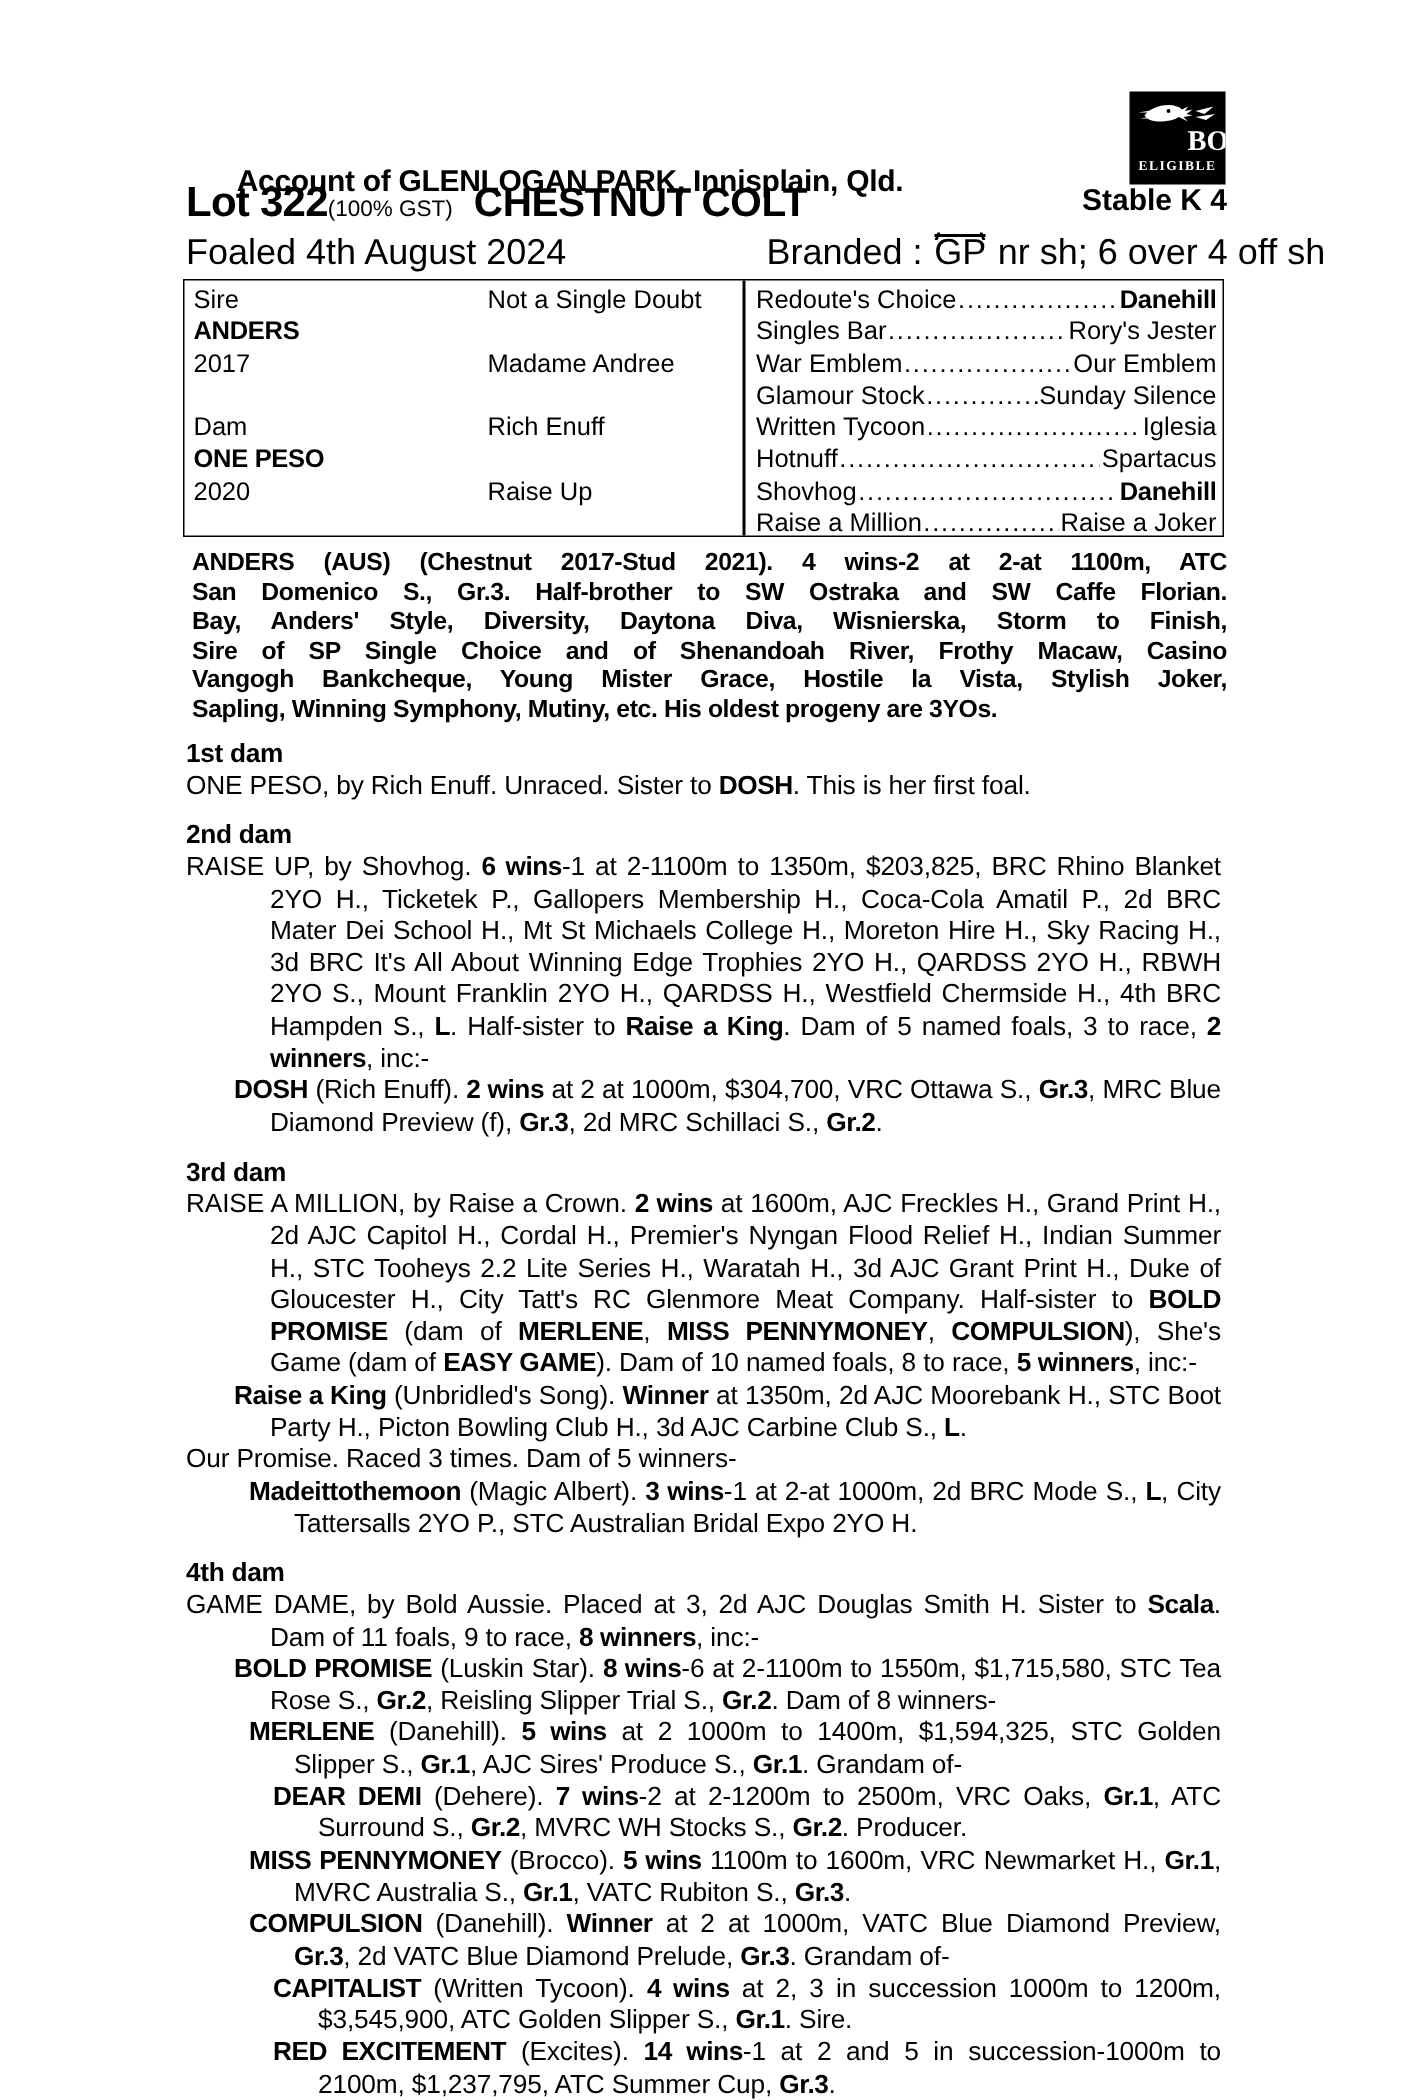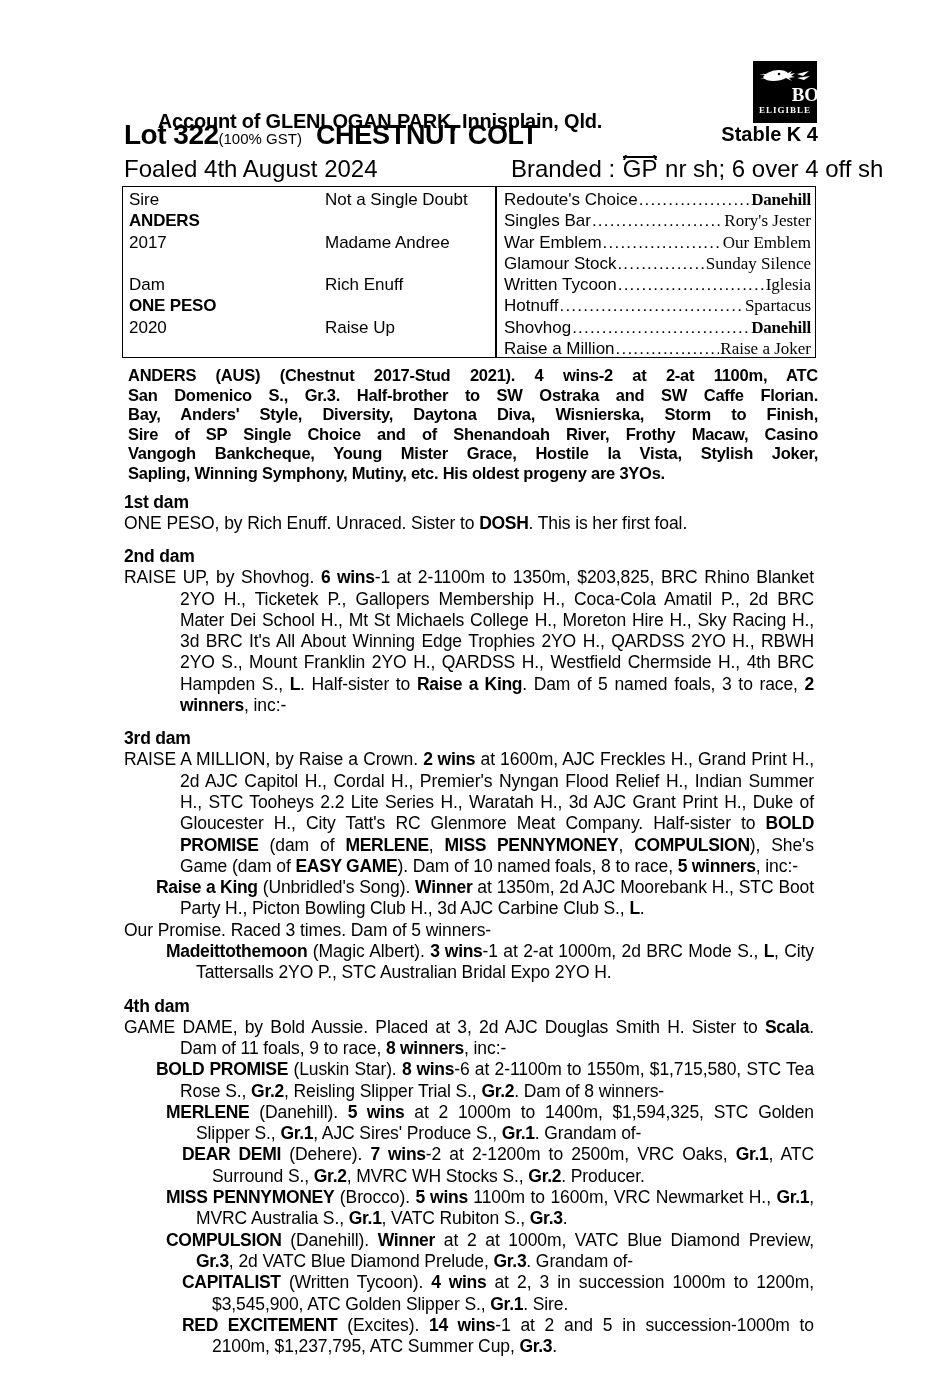--- a/index.html
+++ b/index.html
@@ -215,21 +215,21 @@
   }
   .ped-gp .nm { flex: 0 0 auto; }
   .ped-gp .dots {
     flex: 1 1 auto;
     overflow: hidden;
     white-space: nowrap;
     letter-spacing: 1.2px;
     font-size: 17px;
     margin: 0 1px;
   }
-  .ped-gp .gg { flex: 0 0 auto; font-family: Liberation Serif, serif; }
+  .ped-gp .gg { flex: 0 0 auto; }
   .ped-gp .gg.bold { font-weight: bold; letter-spacing: -0.2px; }
 
   
   .sire-blurb {
     position: absolute;
     left: 128px;
     top: 366px;
     width: 690px;
     font-size: 16.5px;
     font-weight: bold;
@@ -376,20 +376,21 @@
       <span class="j">Vangogh Bankcheque, Young Mister Grace, Hostile la Vista, Stylish Joker,</span>
       <span class="j last">Sapling, Winning Symphony, Mutiny, etc. His oldest progeny are 3YOs.</span>
     </div>
 
   <div class="sec" id="dam-sections" style="top:492px;">
       <div class="dam-head">1st dam</div>
       <div class="para i1 jl">ONE PESO, by Rich Enuff. Unraced. Sister to <b>DOSH</b>. This is her first foal.</div>
       <div class="gap"></div>
       <div class="dam-head">2nd dam</div>
       <div class="para hang1 jl">RAISE UP, by Shovhog. <b>6 wins</b>-1 at 2-1100m to 1350m, $203,825, BRC Rhino Blanket 2YO H., Ticketek P., Gallopers Membership H., Coca-Cola Amatil P., 2d BRC Mater Dei School H., Mt St Michaels College H., Moreton Hire H., Sky Racing H., 3d BRC It's All About Winning Edge Trophies 2YO H., QARDSS 2YO H., RBWH 2YO S., Mount Franklin 2YO H., QARDSS H., Westfield Chermside H., 4th BRC Hampden S., <b>L</b>. Half-sister to <b>Raise a King</b>. Dam of 5 named foals, 3 to race, <b>2 winners</b>, inc:-</div>
+      <div class="para hang2 jl"><b>DOSH</b> (Rich Enuff). <b>2 wins</b> at 2 at 1000m, $304,700, VRC Ottawa S., <b>Gr.3</b>, MRC Blue Diamond Preview (f), <b>Gr.3</b>, 2d MRC Schillaci S., <b>Gr.2</b>.</div>
       <div class="gap"></div>
       <div class="dam-head">3rd dam</div>
       <div class="para hang1 jl">RAISE A MILLION, by Raise a Crown. <b>2 wins</b> at 1600m, AJC Freckles H., Grand Print H., 2d AJC Capitol H., Cordal H., Premier's Nyngan Flood Relief H., Indian Summer H., STC Tooheys 2.2 Lite Series H., Waratah H., 3d AJC Grant Print H., Duke of Gloucester H., City Tatt's RC Glenmore Meat Company. Half-sister to <b>BOLD PROMISE</b> (dam of <b>MERLENE</b>, <b>MISS PENNYMONEY</b>, <b>COMPULSION</b>), She's Game (dam of <b>EASY GAME</b>). Dam of 10 named foals, 8 to race, <b>5 winners</b>, inc:-</div>
       <div class="para hang2 jl"><b>Raise a King</b> (Unbridled's Song). <b>Winner</b> at 1350m, 2d AJC Moorebank H., STC Boot Party H., Picton Bowling Club H., 3d AJC Carbine Club S., <b>L</b>.</div>
       <div class="para hang1 jl">Our Promise. Raced 3 times. Dam of 5 winners-</div>
       <div class="para hang3 jl"><b>Madeittothemoon</b> (Magic Albert). <b>3 wins</b>-1 at 2-at 1000m, 2d BRC Mode S., <b>L</b>, City Tattersalls 2YO P., STC Australian Bridal Expo 2YO H.</div>
       <div class="gap"></div>
       <div class="dam-head">4th dam</div>
       <div class="para hang1 jl">GAME DAME, by Bold Aussie. Placed at 3, 2d AJC Douglas Smith H. Sister to <b>Scala</b>. Dam of 11 foals, 9 to race, <b>8 winners</b>, inc:-</div>
       <div class="para hang2 jl"><b>BOLD PROMISE</b> (Luskin Star). <b>8 wins</b>-6 at 2-1100m to 1550m, $1,715,580, STC Tea Rose S., <b>Gr.2</b>, Reisling Slipper Trial S., <b>Gr.2</b>. Dam of 8 winners-</div>

